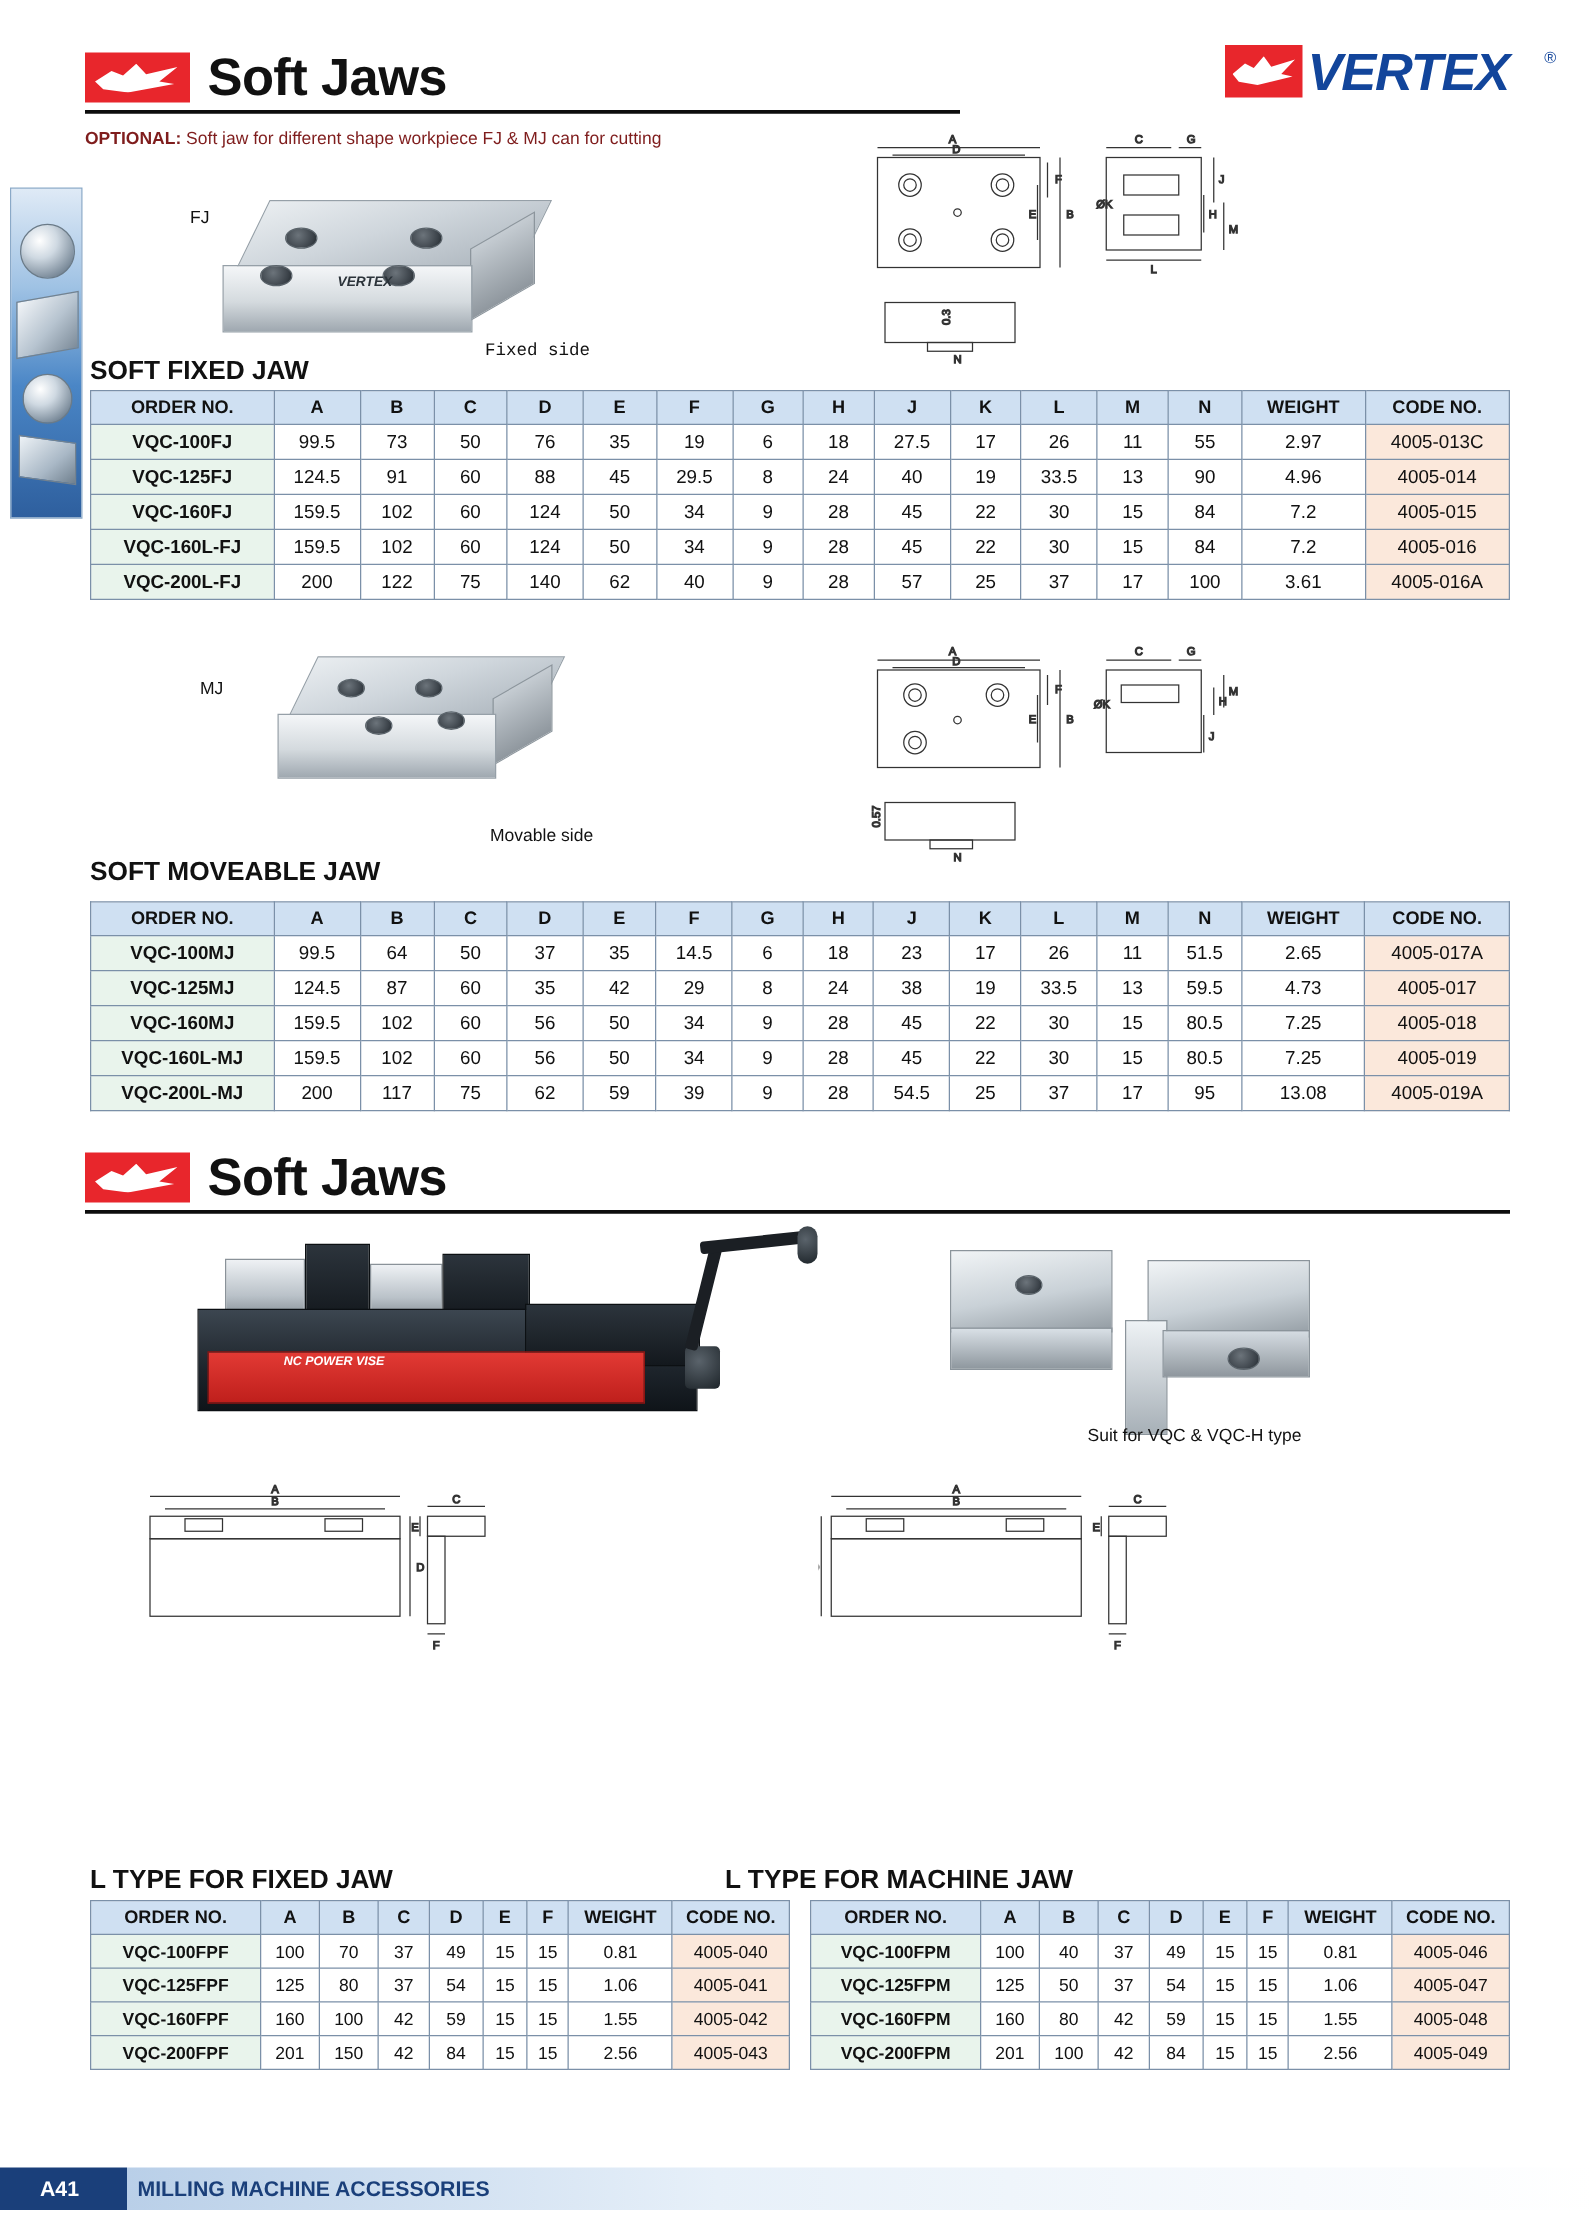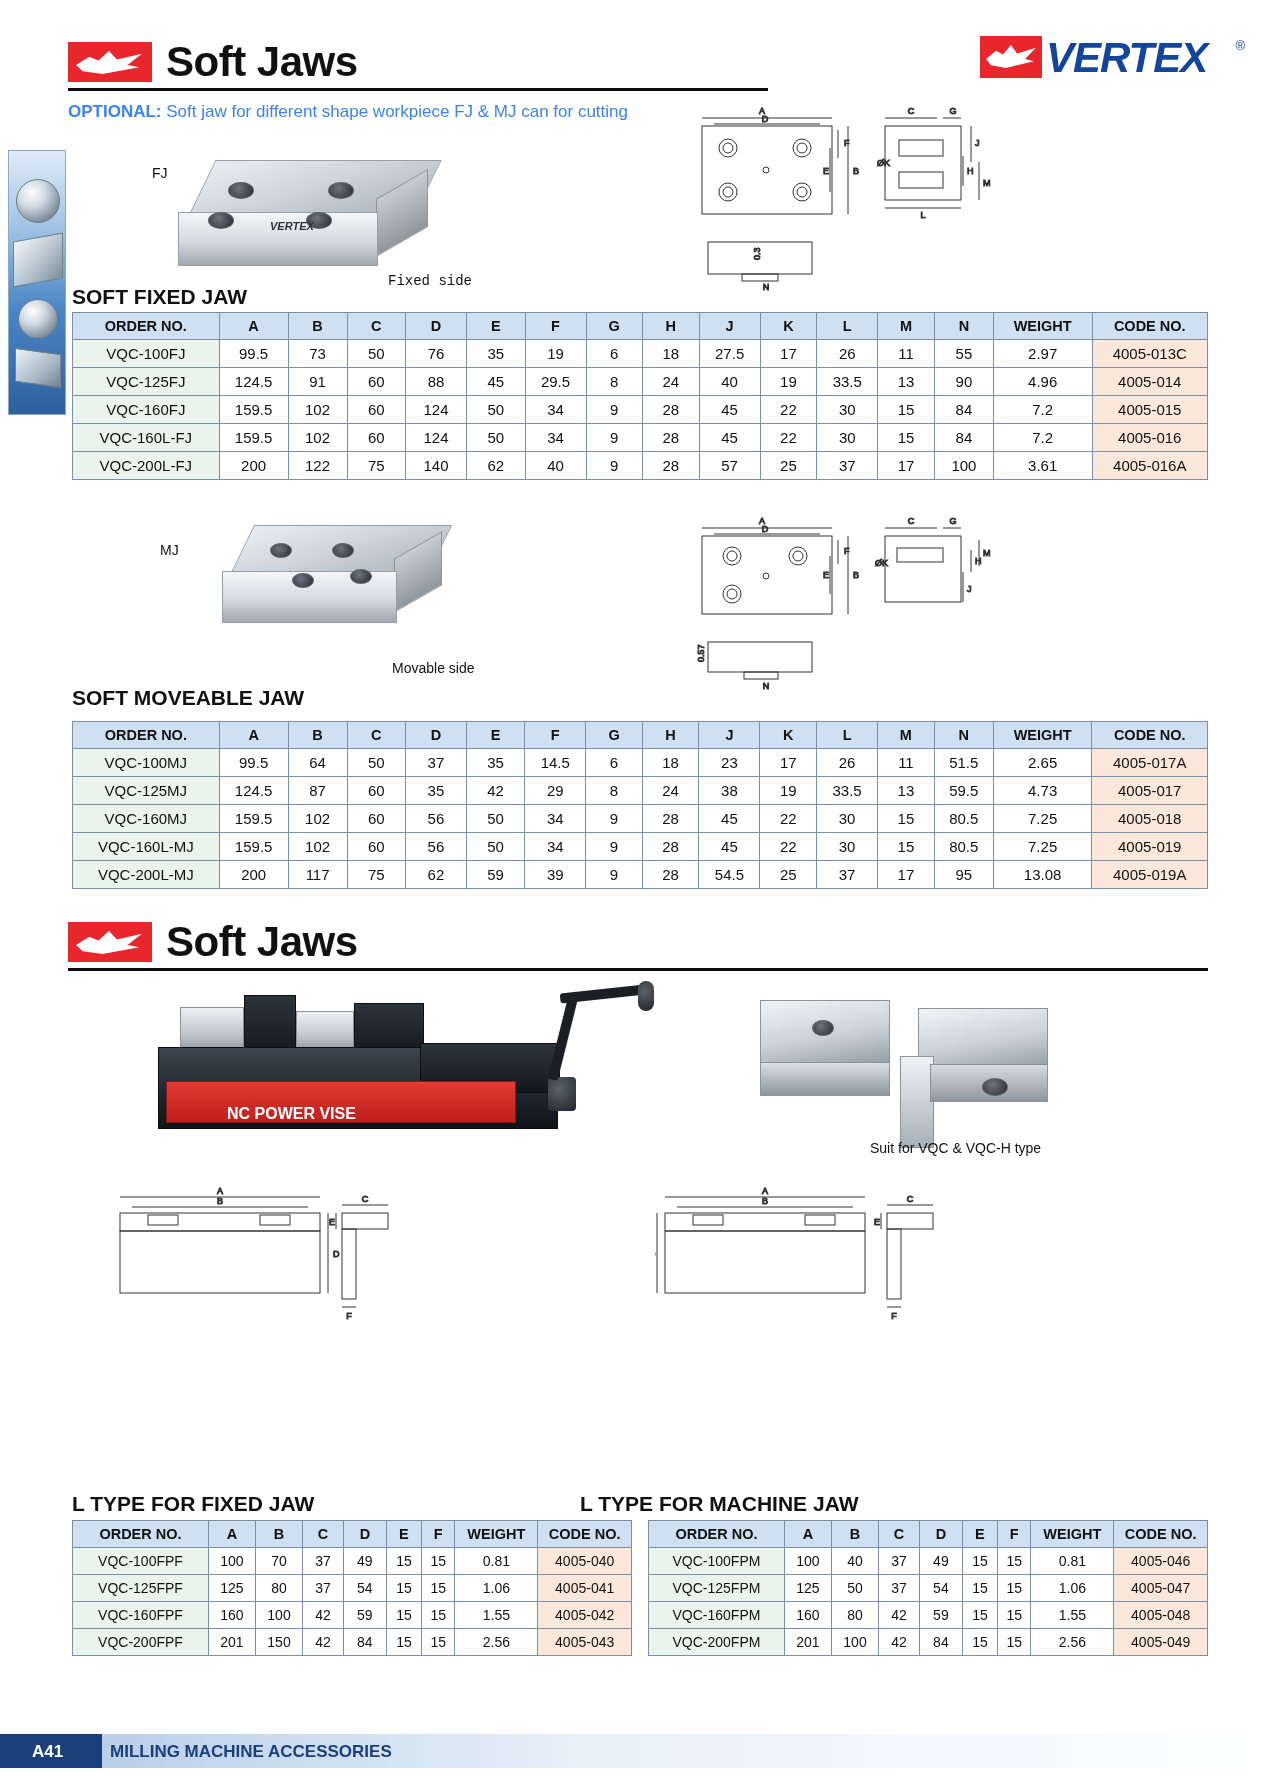--- a/index.html
+++ b/index.html
@@ -65,41 +65,41 @@
     content:""; position:absolute; left:6px; top:7px; width:50px; height:26px; background:#fff;
     clip-path: polygon(0% 62%, 20% 30%, 34% 44%, 50% 8%, 62% 40%, 100% 18%, 78% 62%, 96% 70%, 40% 96%, 10% 86%);
   }
   .vertex-logo .vtext {
     position:absolute; left:66px; top:0px; font-size:42px; font-weight:bold; font-style:italic;
     color:#12459b; letter-spacing:-1px; font-family:"Liberation Sans", sans-serif;
   }
   .vertex-logo .vreg { position:absolute; right:0; top:4px; font-size:13px; color:#12459b; }
 
   .optional-line {
-    position:absolute; left:68px; top:102px; font-size:17px; color:#3b82f6;
+    position:absolute; left:68px; top:102px; font-size:14px; color:#7f1d1d;
   }
   .optional-line b { font-weight:bold; }
 
   .section-title {
     position:absolute; font-size:21px; font-weight:bold; color:#111;
   }
   .caption { position:absolute; font-size:14px; color:#111; }
 
   
   table.spec {
     position:absolute; border-collapse:collapse; font-size:15px;
   }
   table.spec th, table.spec td {
     border:1px solid #7b90a8; text-align:center; padding:5px 2px; color:#111;
   }
   table.spec thead th {
     background:#cfe0f2; font-weight:bold; font-size:14.5px;
   }
   table.spec td.order {
-    background:#e9f4ec; font-weight:normal; text-align:center;
+    background:#e9f4ec; font-weight:bold; text-align:center;
   }
   table.spec td.code { background:#fbe8db; }
   table.spec td.val { background:#ffffff; }
 
   
   .fj-block {
     position:absolute; left:178px; top:160px; width:250px; height:120px;
   }
   .iso-top {
     position:absolute; left:24px; top:0; width:226px; height:56px;
@@ -137,21 +137,21 @@
     position:absolute; left:18px; top:62px; width:400px; height:82px;
     background: linear-gradient(180deg,#3c4650 0%, #1d242b 60%, #0f1419 100%);
     border:1px solid #0b0f13;
   }
   .vise .redlabel {
     position:absolute; left:26px; top:96px; width:350px; height:42px;
     background: linear-gradient(180deg,#e23a34,#bf1f1c);
     border:1px solid #8d1512;
   }
   .vise .redlabel .rt {
-    position:absolute; left:60px; top:23px; color:#fff; font-size:16px; font-weight:bold; 
+    position:absolute; left:60px; top:2px; color:#fff; font-size:10px; font-weight:bold; font-style:italic;
   }
   .vise .jaw {
     position:absolute; background: linear-gradient(180deg,#eef1f4,#b9c1c8 60%,#7f888f);
     border:1px solid #8a9299;
   }
   .vise .blk { position:absolute; background: linear-gradient(180deg,#2c343c,#13181d); border:1px solid #0c1013;}
   .vise .handle { position:absolute; background:#1b1f24; border-radius:3px; }
   .vise .knob { position:absolute; background:radial-gradient(circle at 40% 35%,#5a636b,#1d2429); border-radius:4px;}
 
   .lblock { position:absolute; }

